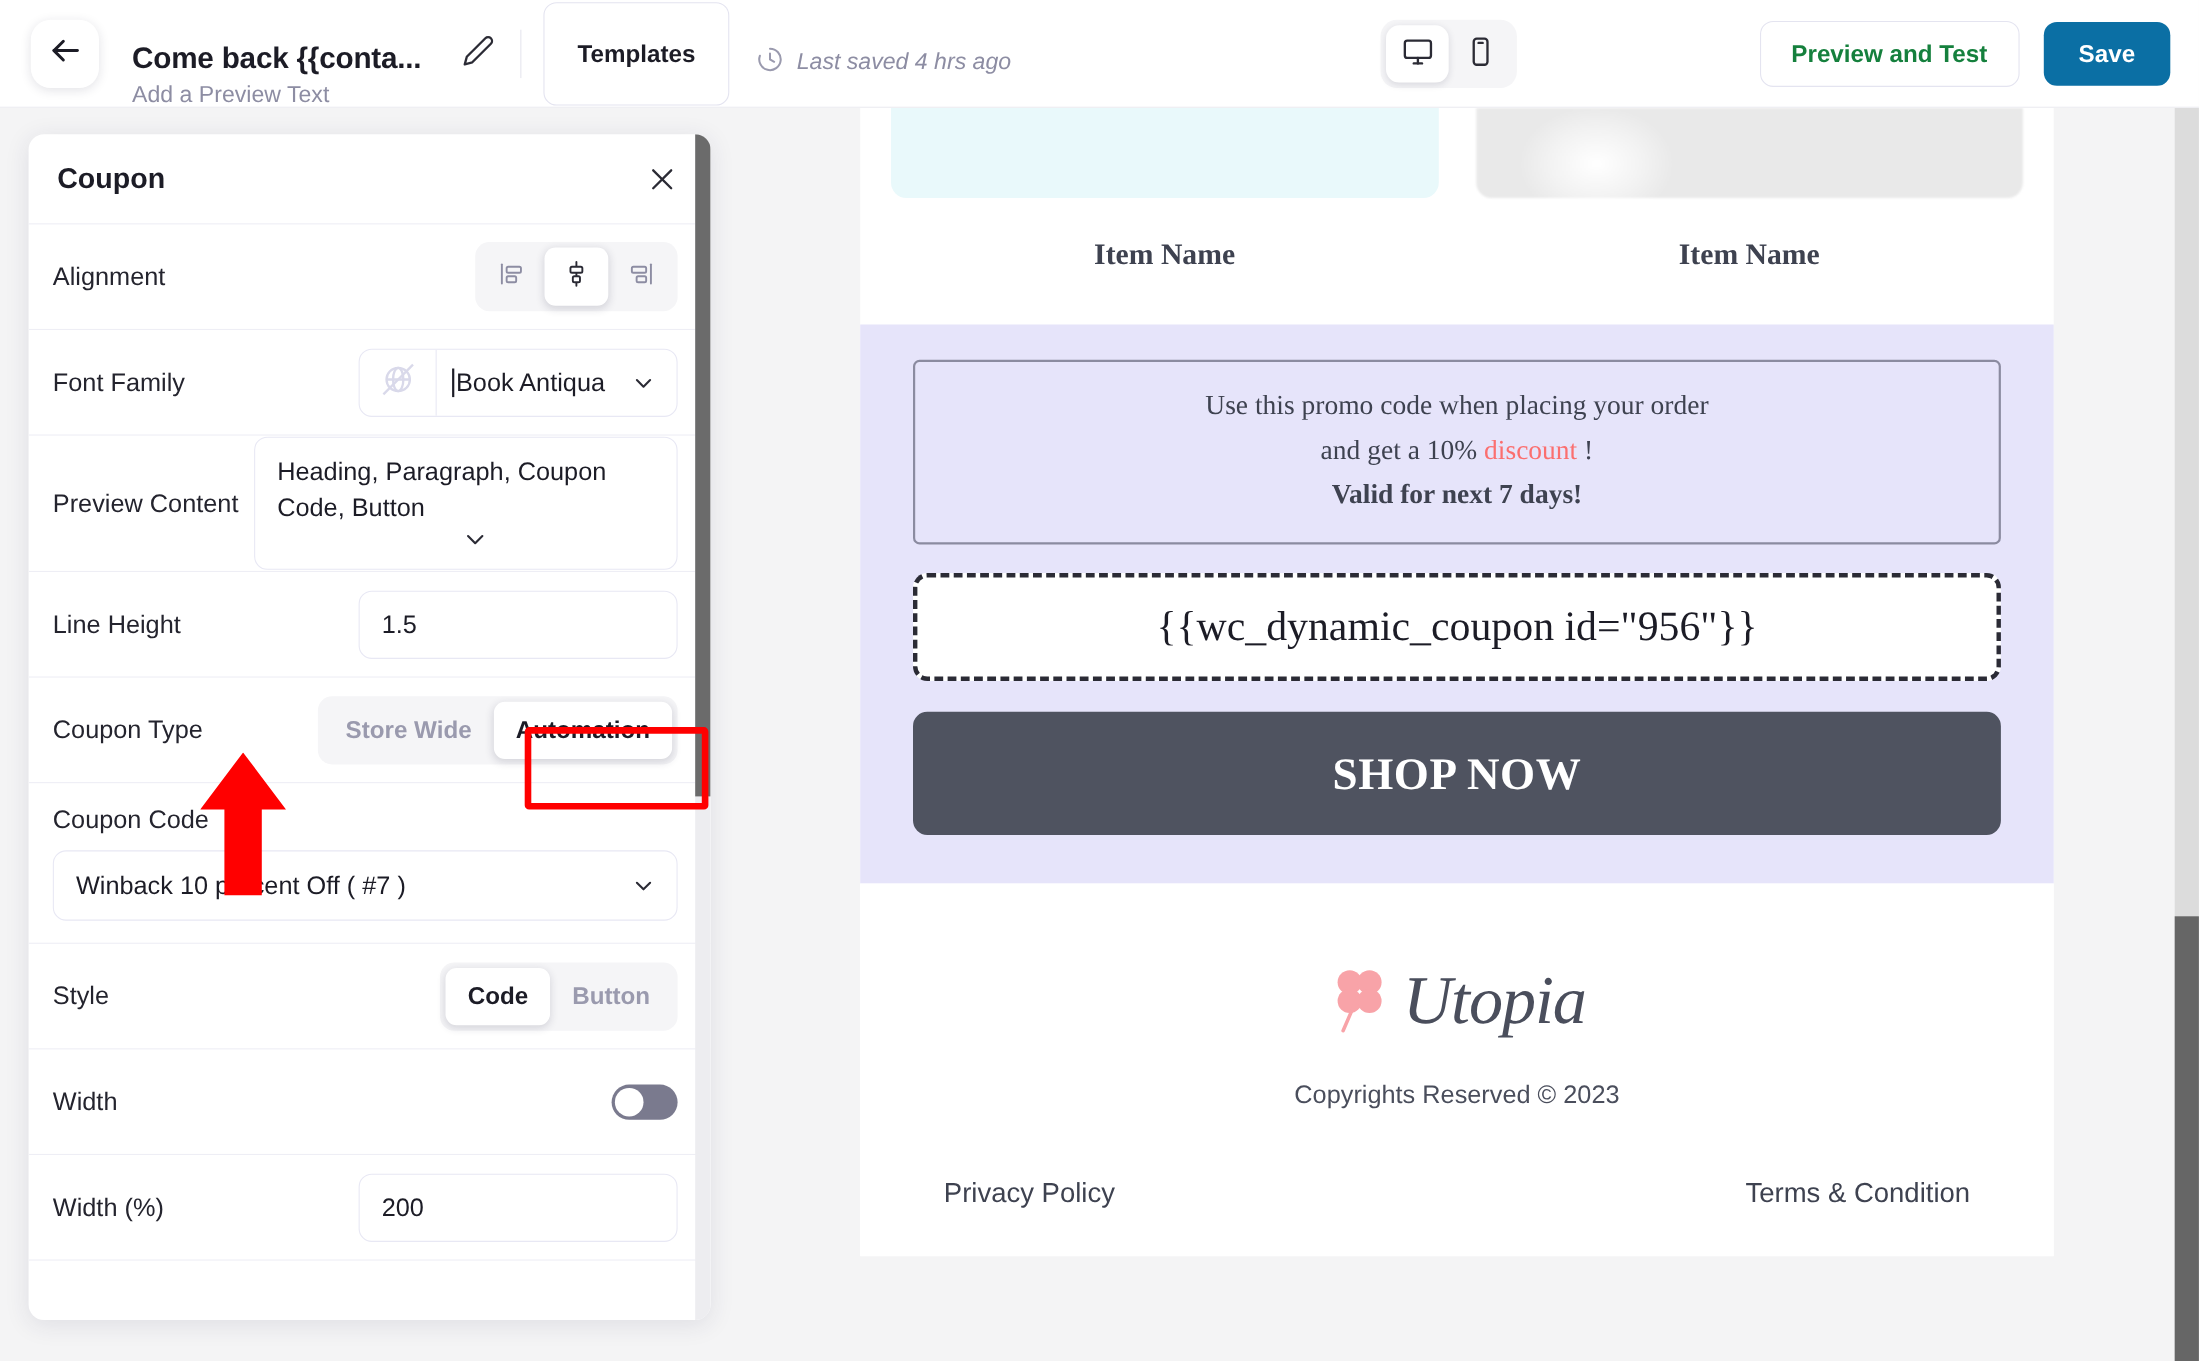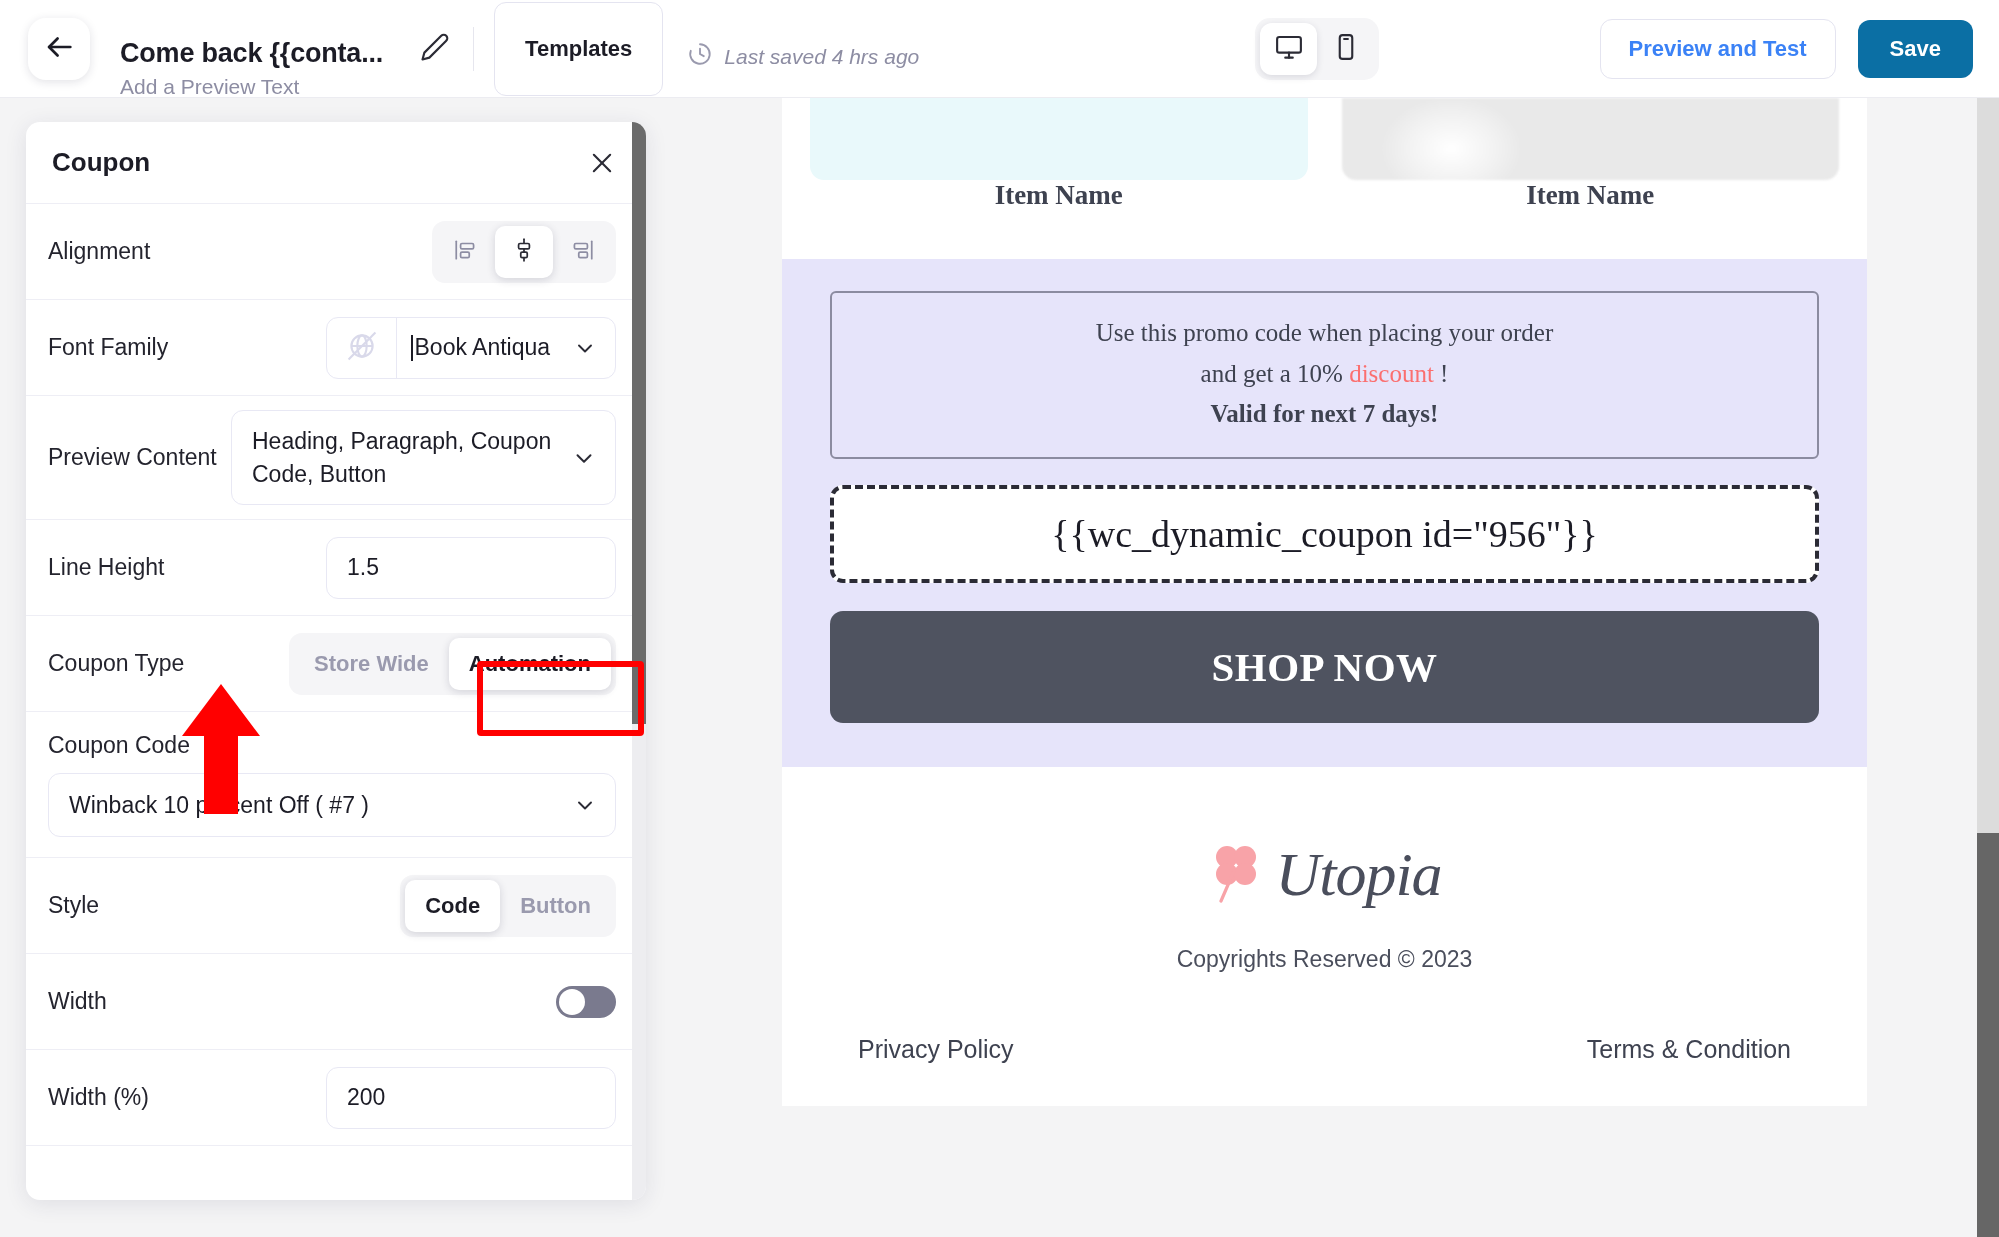--- a/index.html
+++ b/index.html
@@ -65,21 +65,21 @@
     display: flex; align-items: center; justify-content: center;
     cursor: pointer;
   }
   .device-btn.active { background: #fff; box-shadow: 0 2px 7px rgba(30,30,60,.13); }
   .right-actions {
     position: absolute; right: 26px; top: 19px;
     display: flex; align-items: center; gap: 22px;
   }
   .preview-btn {
     padding: 16px 28px; border: 1px solid #e4e4f0; border-radius: 12px;
-    background: #fff; font-size: 22px; font-weight: 700; color: #3b82f6;
+    background: #fff; font-size: 22px; font-weight: 700; color: #15803d;
     cursor: pointer; white-space: nowrap;
   }
   .save-btn {
     padding: 16px 32px; border-radius: 12px;
     background: #0b6fa4; color: #ffffff;
     font-size: 22px; font-weight: 700; cursor: pointer;
     border: none; white-space: nowrap;
   }
 
   
@@ -216,21 +216,21 @@
       radial-gradient(ellipse 58px 46px at 40% 78%, #fdfdfd 0%, #efefef 70%, rgba(239,239,239,0) 100%),
       linear-gradient(180deg, #e9b9bd 0%, #dfa9ae 38%, #f1eeee 39%, #f7f7f7 100%),
       #f3f3f3;
     background-size: 100% 100%, 100% 100%, 36% 100%, 100% 100%;
     background-position: 0 0, 0 0, 40% 0, 0 0;
     background-repeat: no-repeat;
     filter: blur(1.2px);
   }
   .item-name {
     text-align: center; font-size: 27px; font-weight: 700;
-    color: #3e4250; padding-bottom: 48px;
+    color: #3e4250; margin-top: 36px; padding-bottom: 48px;
     font-family: "Liberation Serif", serif;
   }
   .coupon-section {
     background: #e6e4fa;
     padding: 32px 48px 44px 48px;
     position: relative;
   }
   .content-head-row {
     display: flex; align-items: center; gap: 18px; margin-bottom: 10px;
   }
@@ -497,21 +497,21 @@
               </svg>
           </span>
         </div>
       </div>
     </div>
   </div>
 
   <div class="row" style="min-height:124px">
     <div class="row-label">Preview Content</div>
     <div class="row-right">
-      <div class="select-box" style="width:385px;min-height:93px;padding-top:14px;padding-bottom:14px;line-height:1.4;">
+      <div class="select-box" style="width:385px;min-height:93px;padding-top:14px;padding-bottom:14px;line-height:1.4;flex-direction:column;">
         <span style="flex:1">Heading, Paragraph, Coupon Code, Button</span>
         <span style="margin-left:14px;display:flex;align-items:center">
           <svg width="26" height="26" viewBox="0 0 24 24" fill="none" stroke="#2b2b35" stroke-width="1.8" stroke-linecap="round" stroke-linejoin="round">
               <polyline points="6 9.5 12 15.5 18 9.5"></polyline>
             </svg>
         </span>
       </div>
     </div>
   </div>
 

